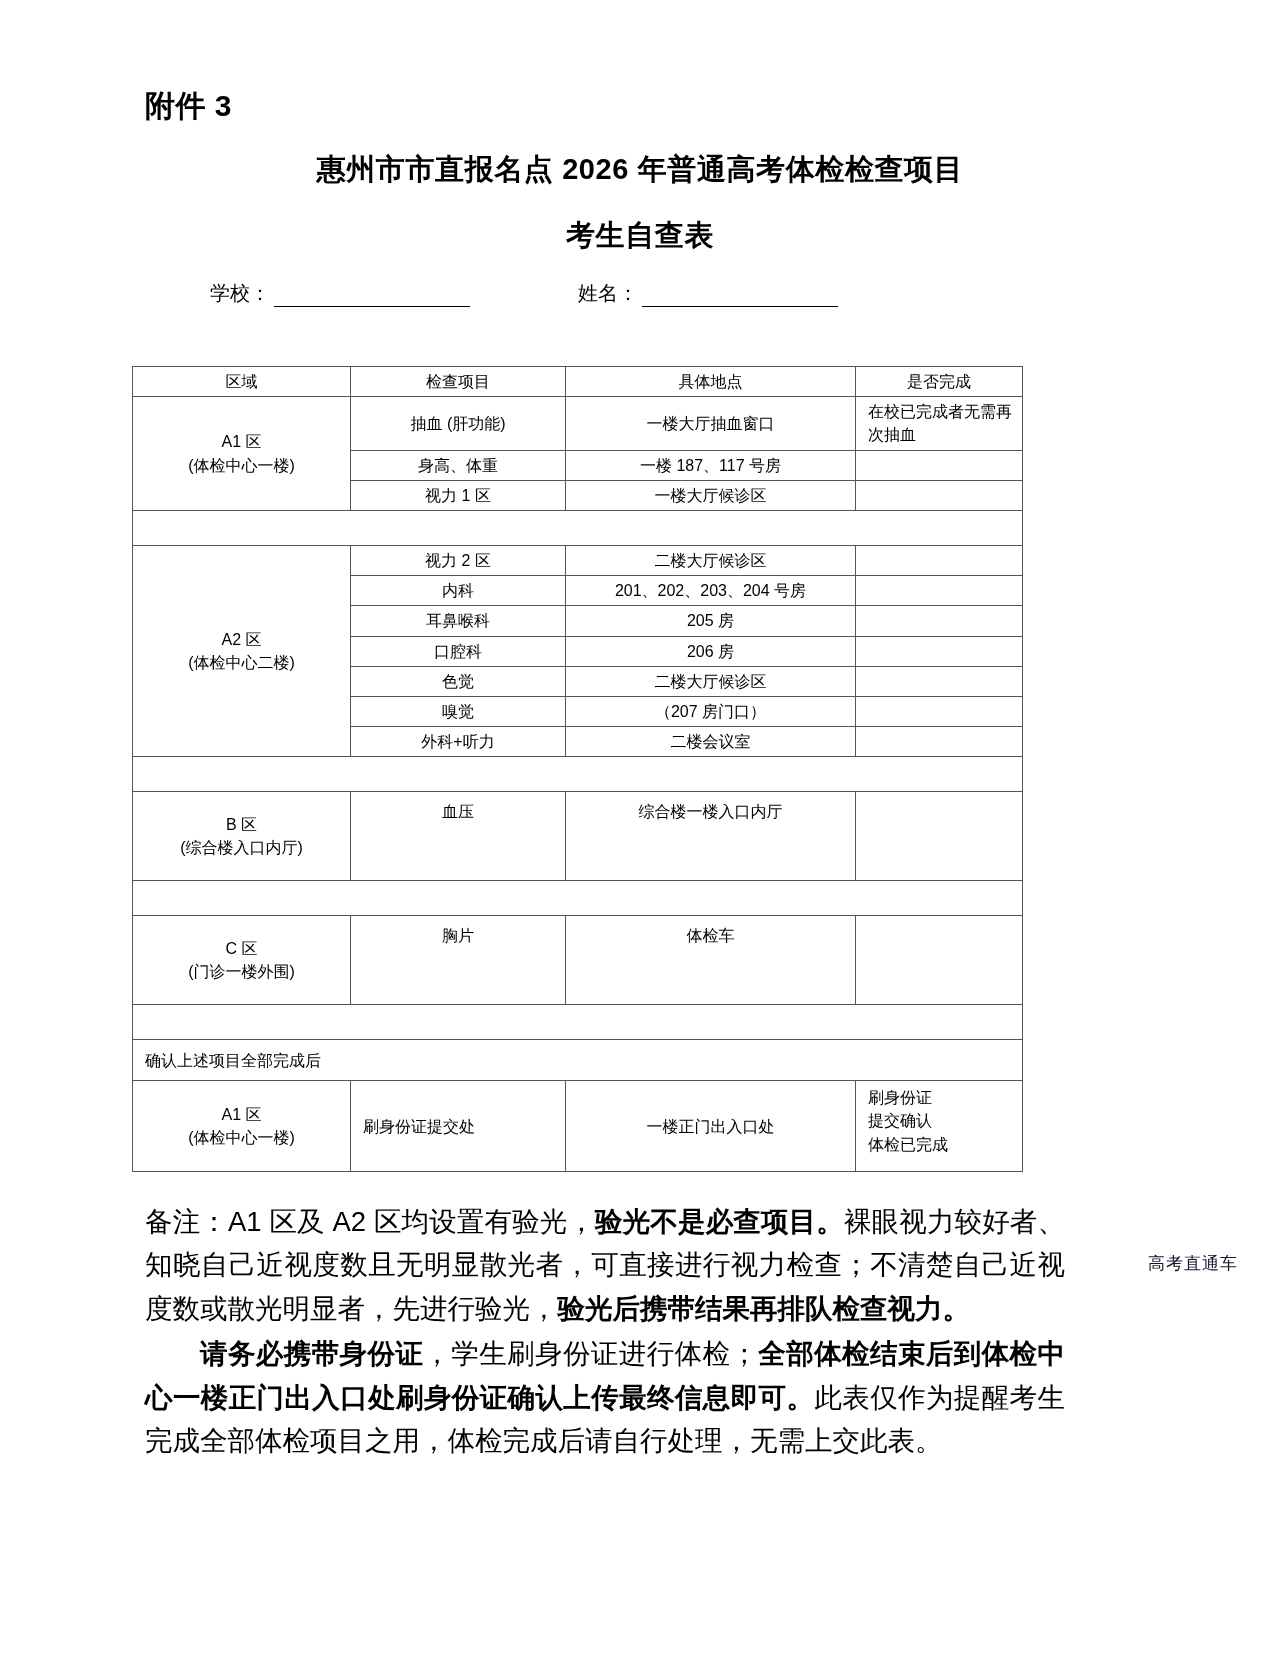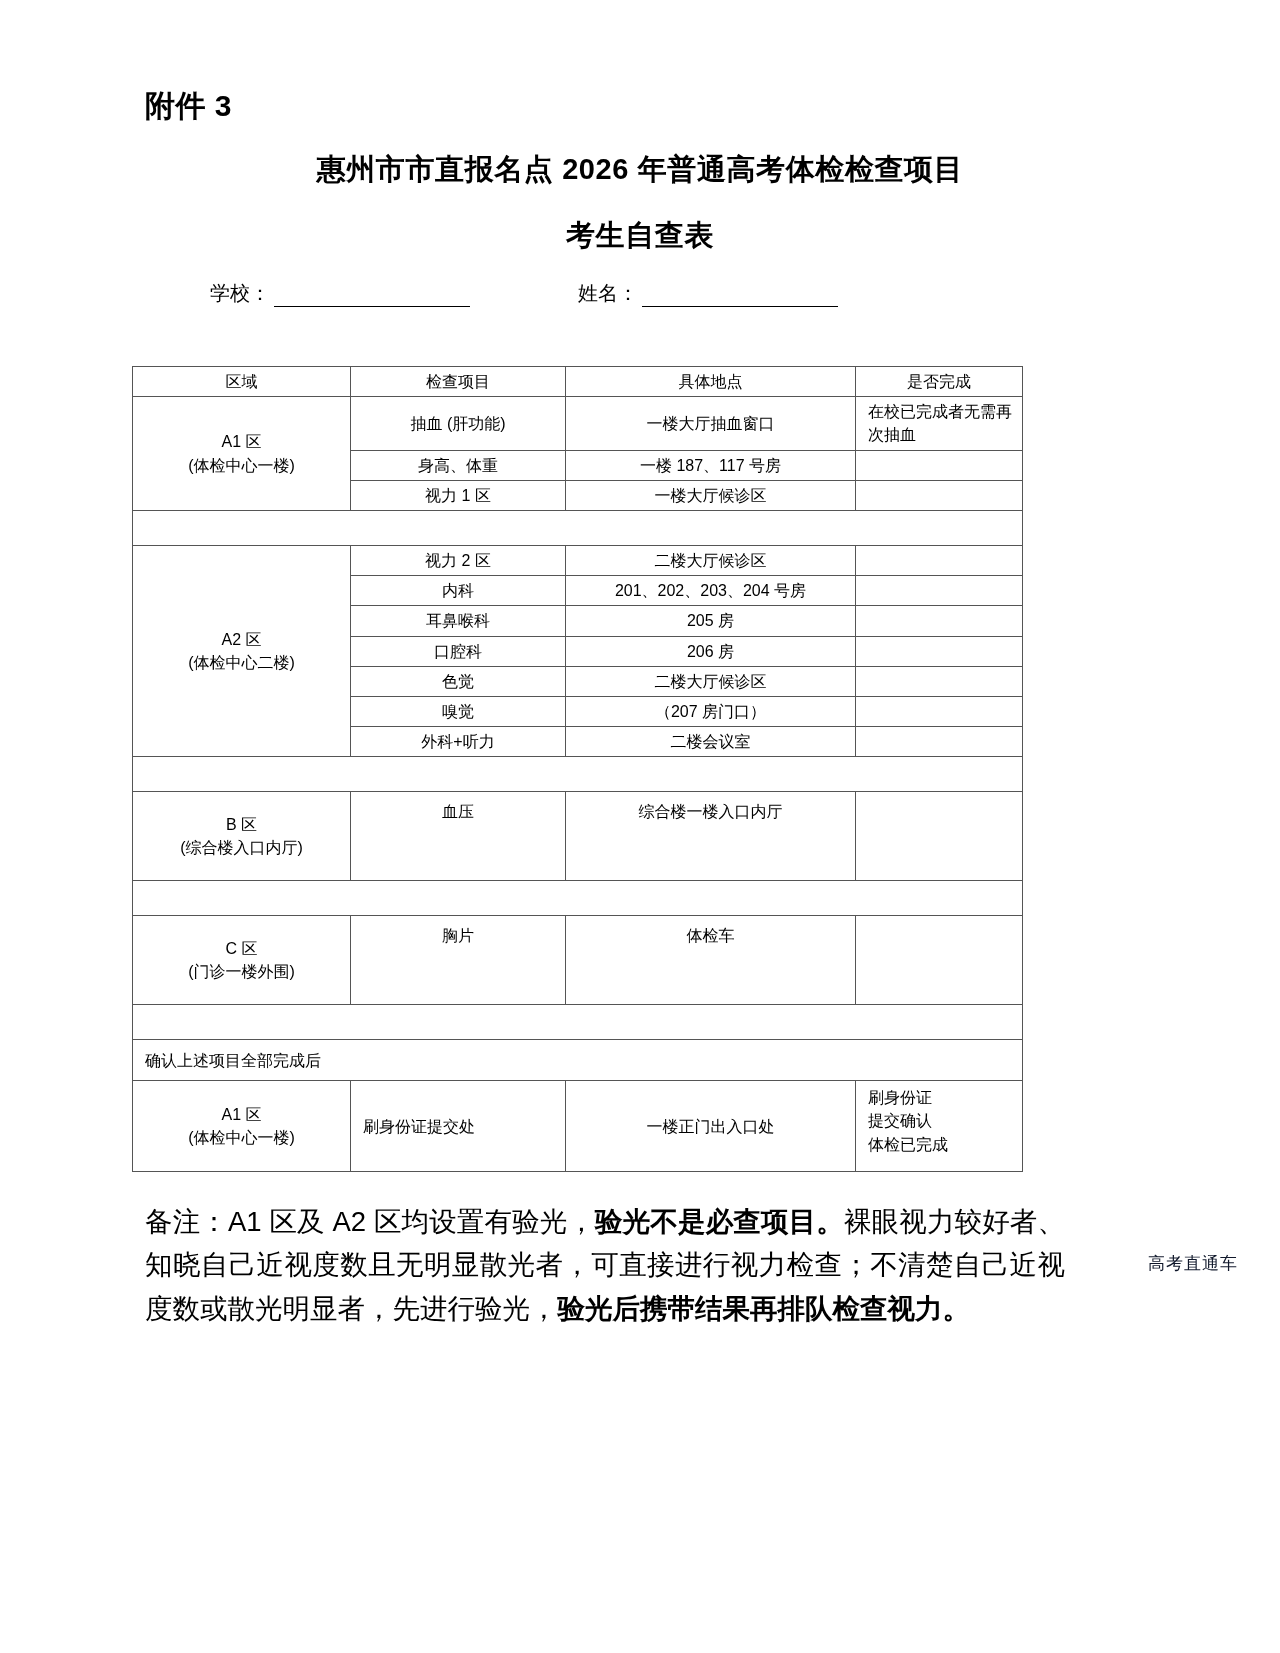--- a/index.html
+++ b/index.html
@@ -292,17 +292,18 @@
           <div>刷身份证</div>
           <div>提交确认</div>
           <div>体检已完成</div>
         </td>
       </tr>
     </tbody>
   </table>
 
   <div class="remarks">
     <p><span>备注：A1 区及 A2 区均设置有验光，</span><span class="b">验光不是必查项目。</span><span>裸眼视力较好者、知晓自己近视度数且无明显散光者，可直接进行视力检查；不清楚自己近视度数或散光明显者，先进行验光，</span><span class="b">验光后携带结果再排队检查视力。</span></p>
+    <p class="second"><span class="b">请务必携带身份证</span><span>，学生刷身份证进行体检；</span><span class="b">全部体检结束后到体检中心一楼正门出入口处刷身份证确认上传最终信息即可。</span><span>此表仅作为提醒考生完成全部体检项目之用，体检完成后请自行处理，无需上交此表。</span></p>
   </div>
 
   <div class="watermark">高考直通车</div>
 
 </div>
 
 </body></html>

